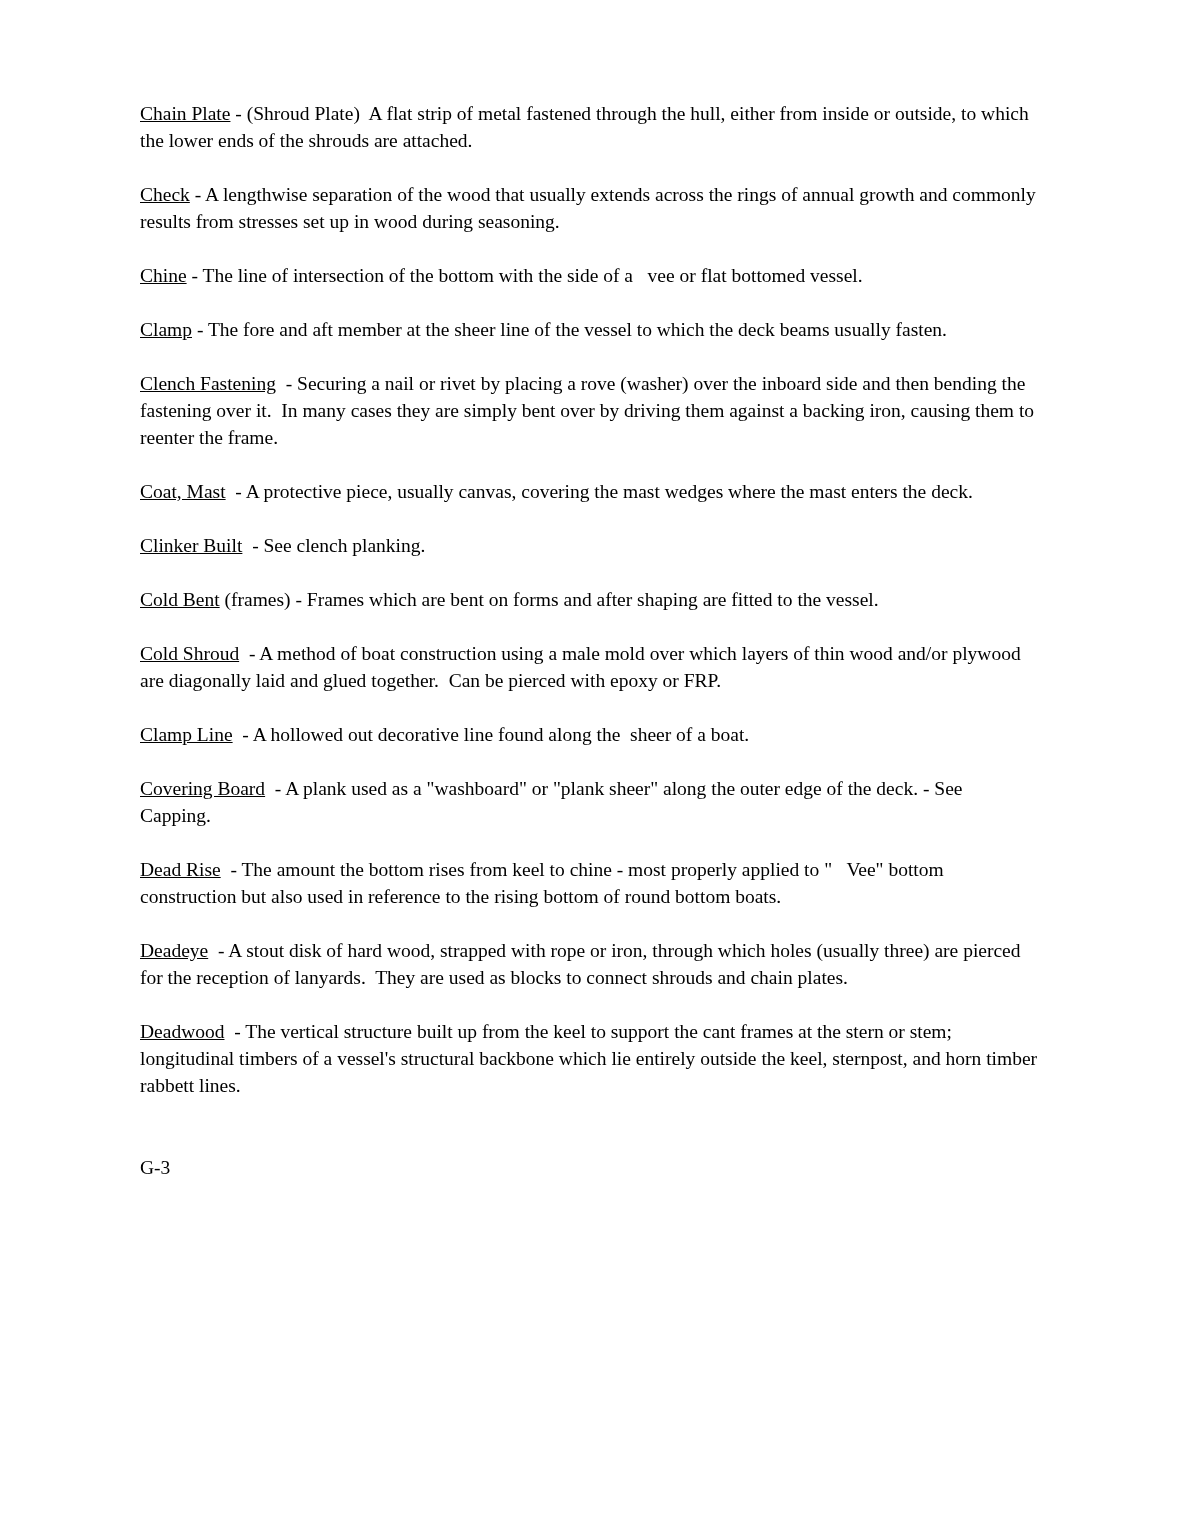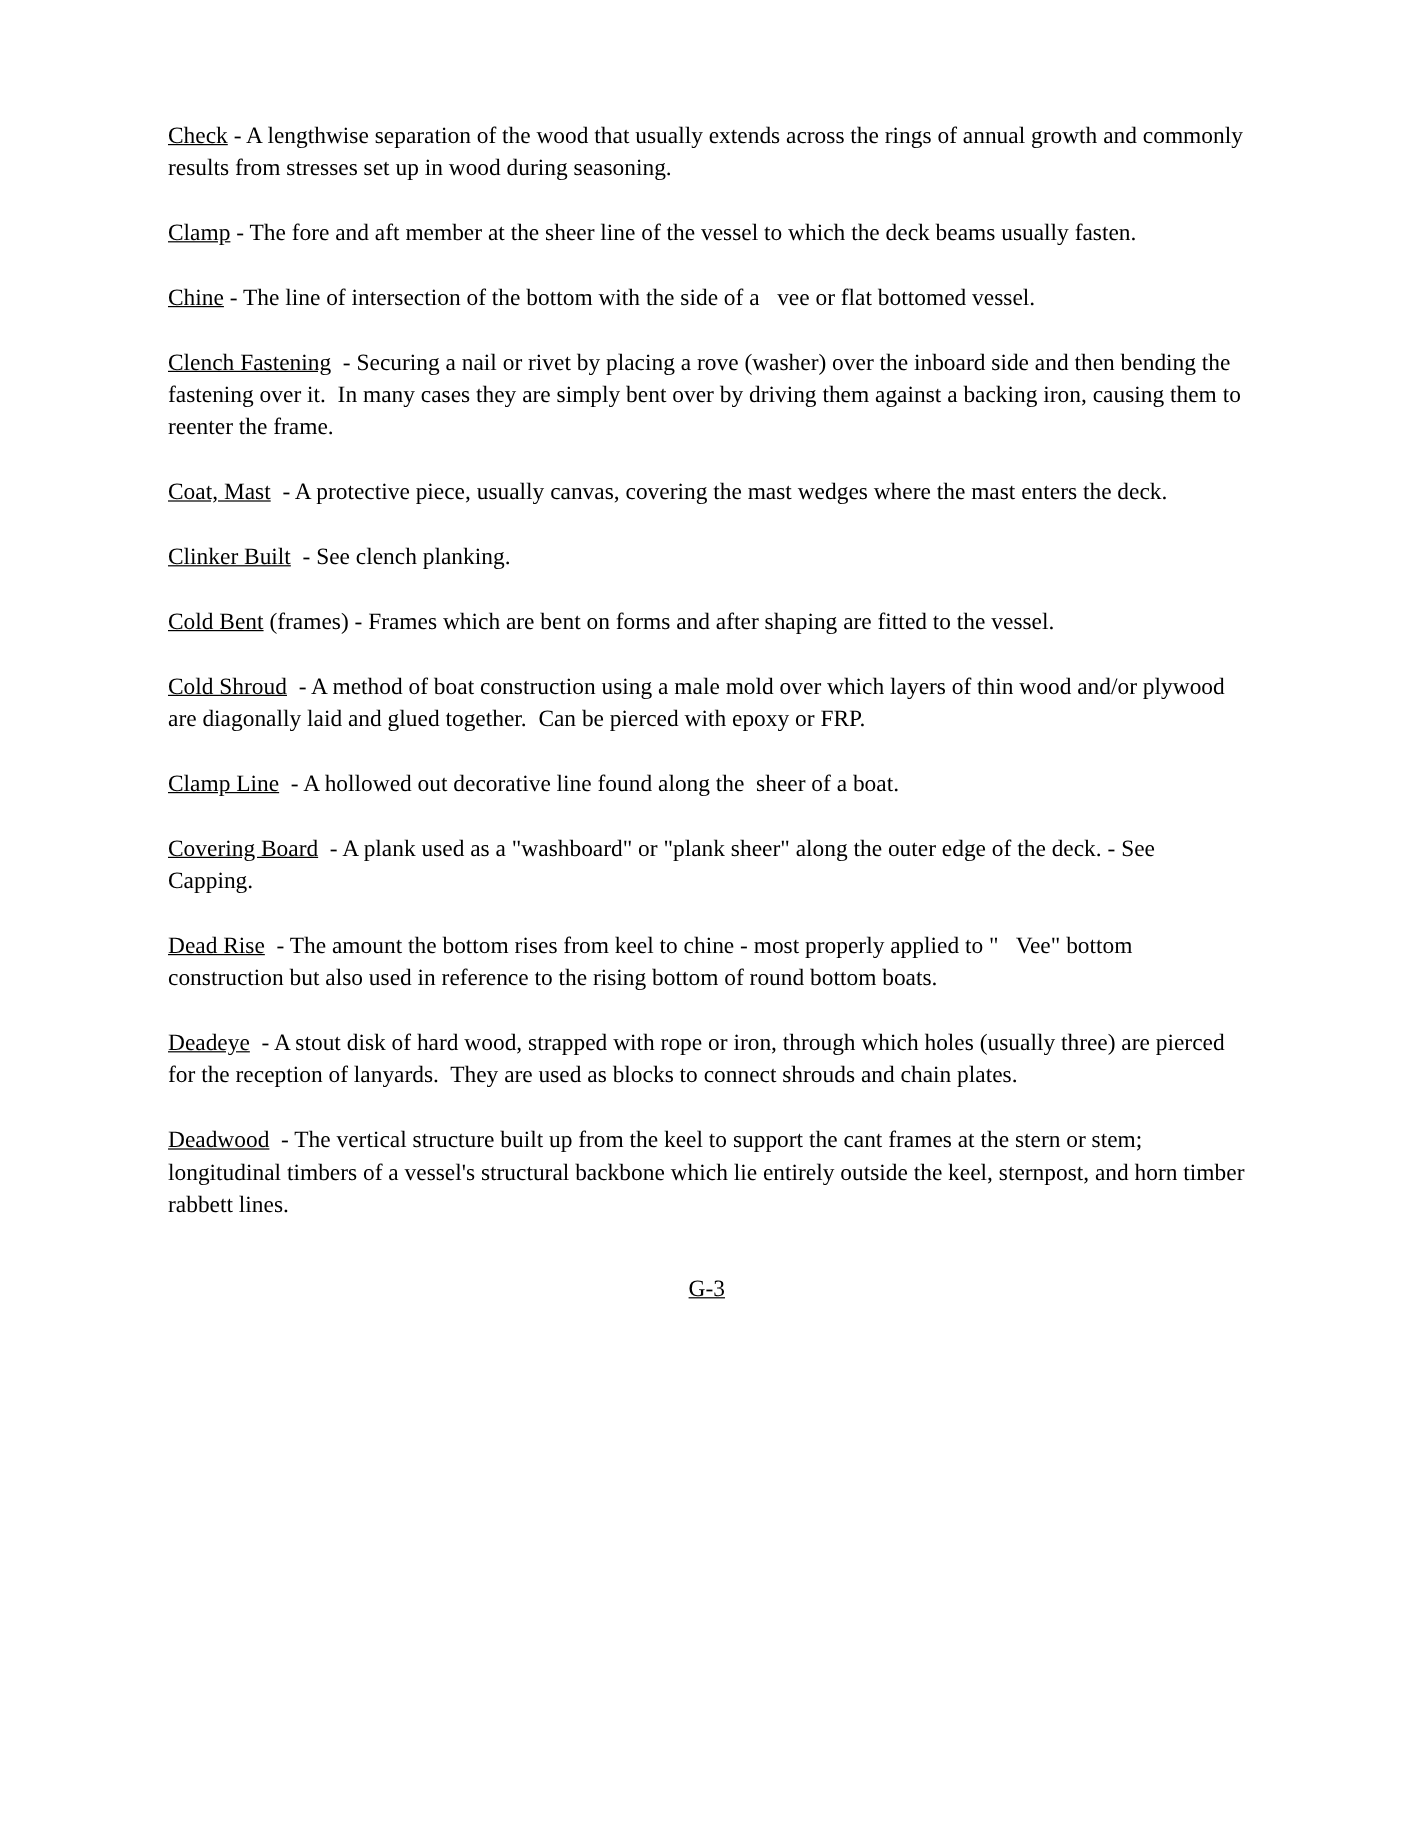--- a/index.html
+++ b/index.html
@@ -18,37 +18,37 @@
     padding: 100px 152px 60px 140px;
   }
   .entry {
     margin: 0 0 27px 0;
     white-space: pre-wrap;
   }
   .term {
     text-decoration: underline;
   }
   .page-footer {
-    text-align: center;
-    margin-top: 43px;
+    text-align: left;
+    margin-top: 55px;
     white-space: pre-wrap;
-    text-decoration: underline;
   }
 </style>
 </head>
 <body>
 
 <main>
   <section id="entries">
+  <p class="entry"><span class="term">Chain Plate</span><span class="definition"> - (Shroud Plate)  A flat strip of metal fastened through the hull, either from inside or outside, to which the lower ends of the shrouds are attached.</span></p>
 
   <p class="entry"><span class="term">Check</span><span class="definition"> - A lengthwise separation of the wood that usually extends across the rings of annual growth and commonly results from stresses set up in wood during seasoning.</span></p>
 
+  <p class="entry"><span class="term">Chine</span><span class="definition"> - The line of intersection of the bottom with the side of a   vee or flat bottomed vessel.</span></p>
+
   <p class="entry"><span class="term">Clamp</span><span class="definition"> - The fore and aft member at the sheer line of the vessel to which the deck beams usually fasten.</span></p>
-
-  <p class="entry"><span class="term">Chine</span><span class="definition"> - The line of intersection of the bottom with the side of a   vee or flat bottomed vessel.</span></p>
 
 
   <p class="entry"><span class="term">Clench Fastening</span><span class="definition">  - Securing a nail or rivet by placing a rove (washer) over the inboard side and then bending the fastening over it.  In many cases they are simply bent over by driving them against a backing iron, causing them to reenter the frame.</span></p>
 
   <p class="entry"><span class="term">Coat, Mast</span><span class="definition">  - A protective piece, usually canvas, covering the mast wedges where the mast enters the deck.</span></p>
 
   <p class="entry"><span class="term">Clinker Built</span><span class="definition">  - See clench planking.</span></p>
 
   <p class="entry"><span class="term">Cold Bent</span><span class="definition"> (frames) - Frames which are bent on forms and after shaping are fitted to the vessel.</span></p>
 

